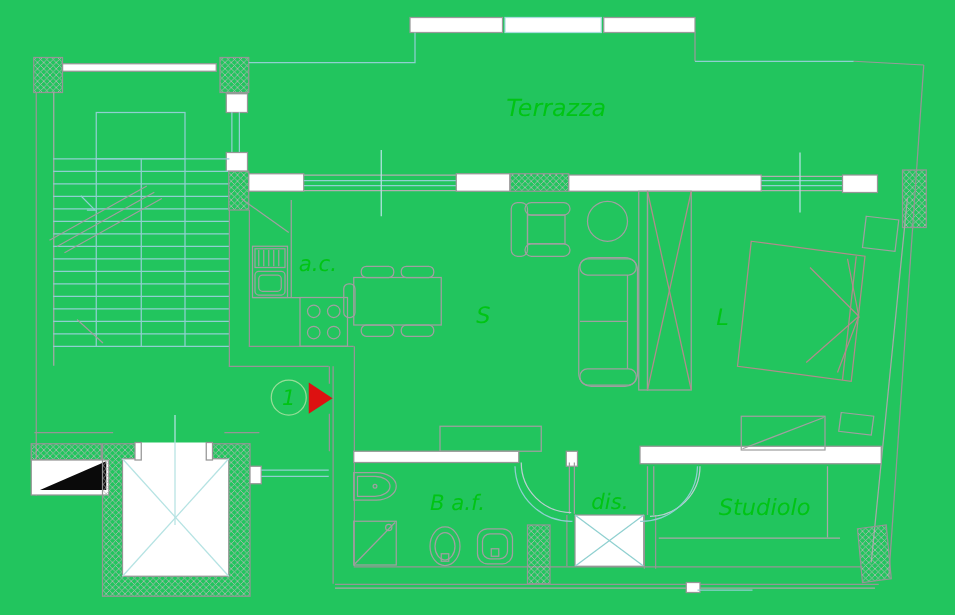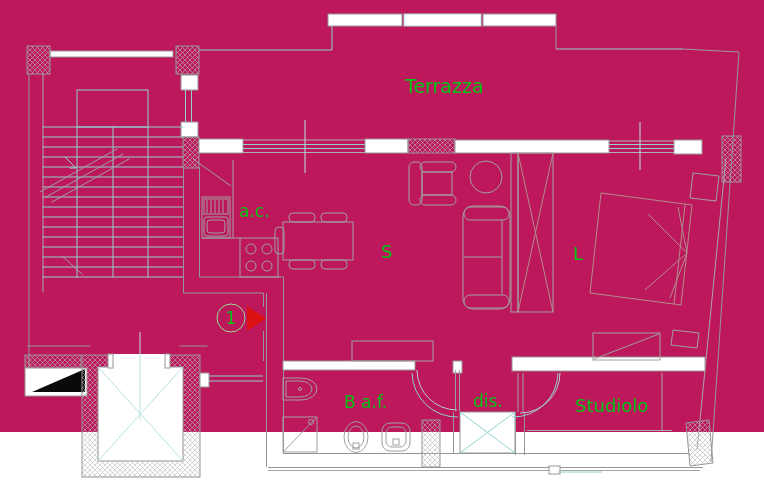--- a/index.html
+++ b/index.html
@@ -7,22 +7,23 @@
     padding: 0;
     background: #ffffff;
     width: 764px;
     height: 492px;
     overflow: hidden;
     font-family: "DejaVu Sans", sans-serif;
   }
   #canvas-wrap {
     position: relative;
     width: 764px;
-    height: 432px;
-    background: #be185d;
+    height: 492px;
+    background: #22c55e;
+    font-style: italic;
   }
   svg { display: block; }
   text {
     font-family: "DejaVu Sans", sans-serif;
   }
 </style>
 </head>
 <body>
 
 <div id="canvas-wrap">

